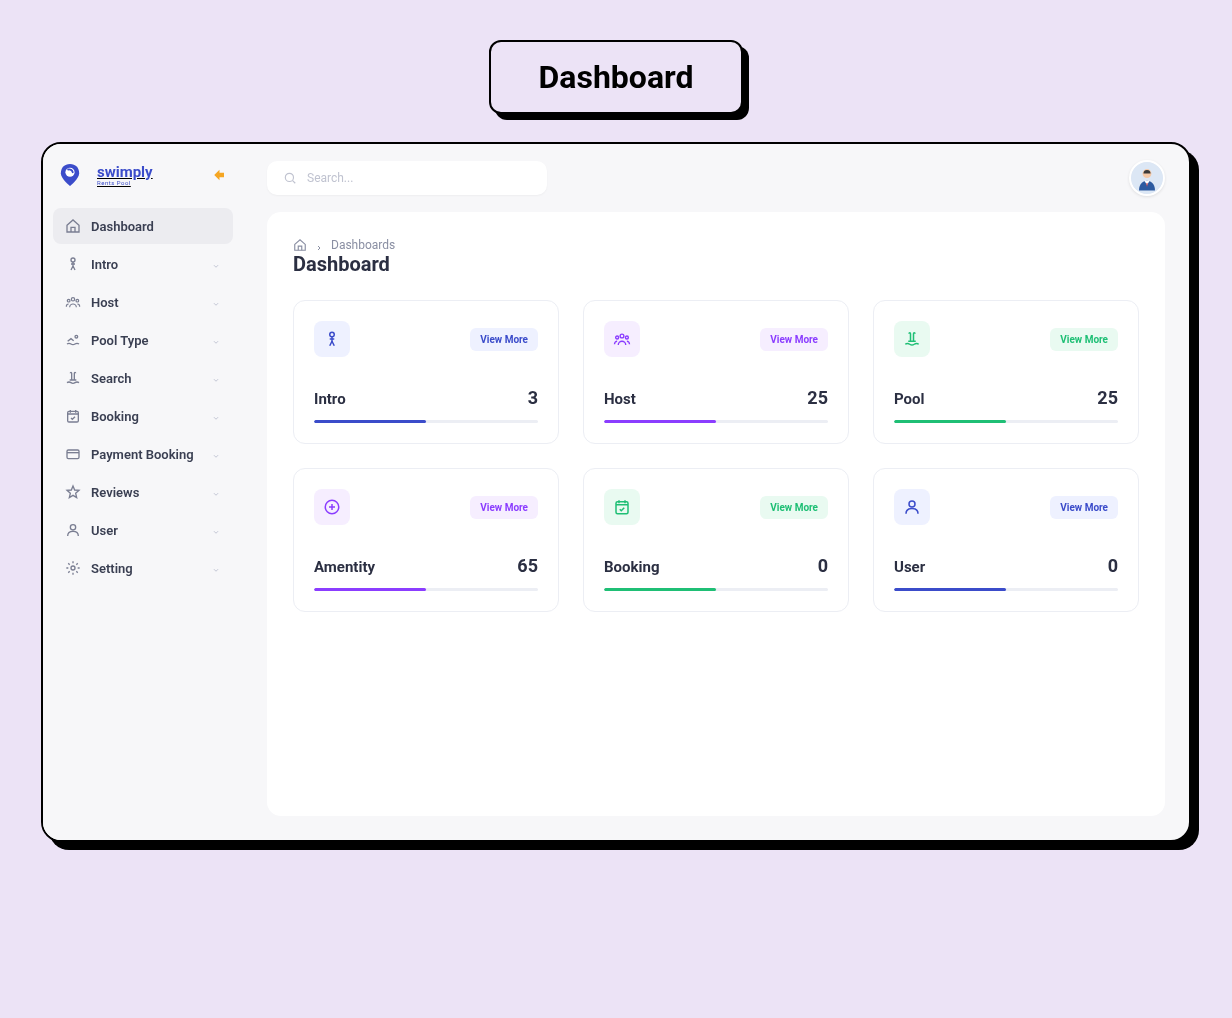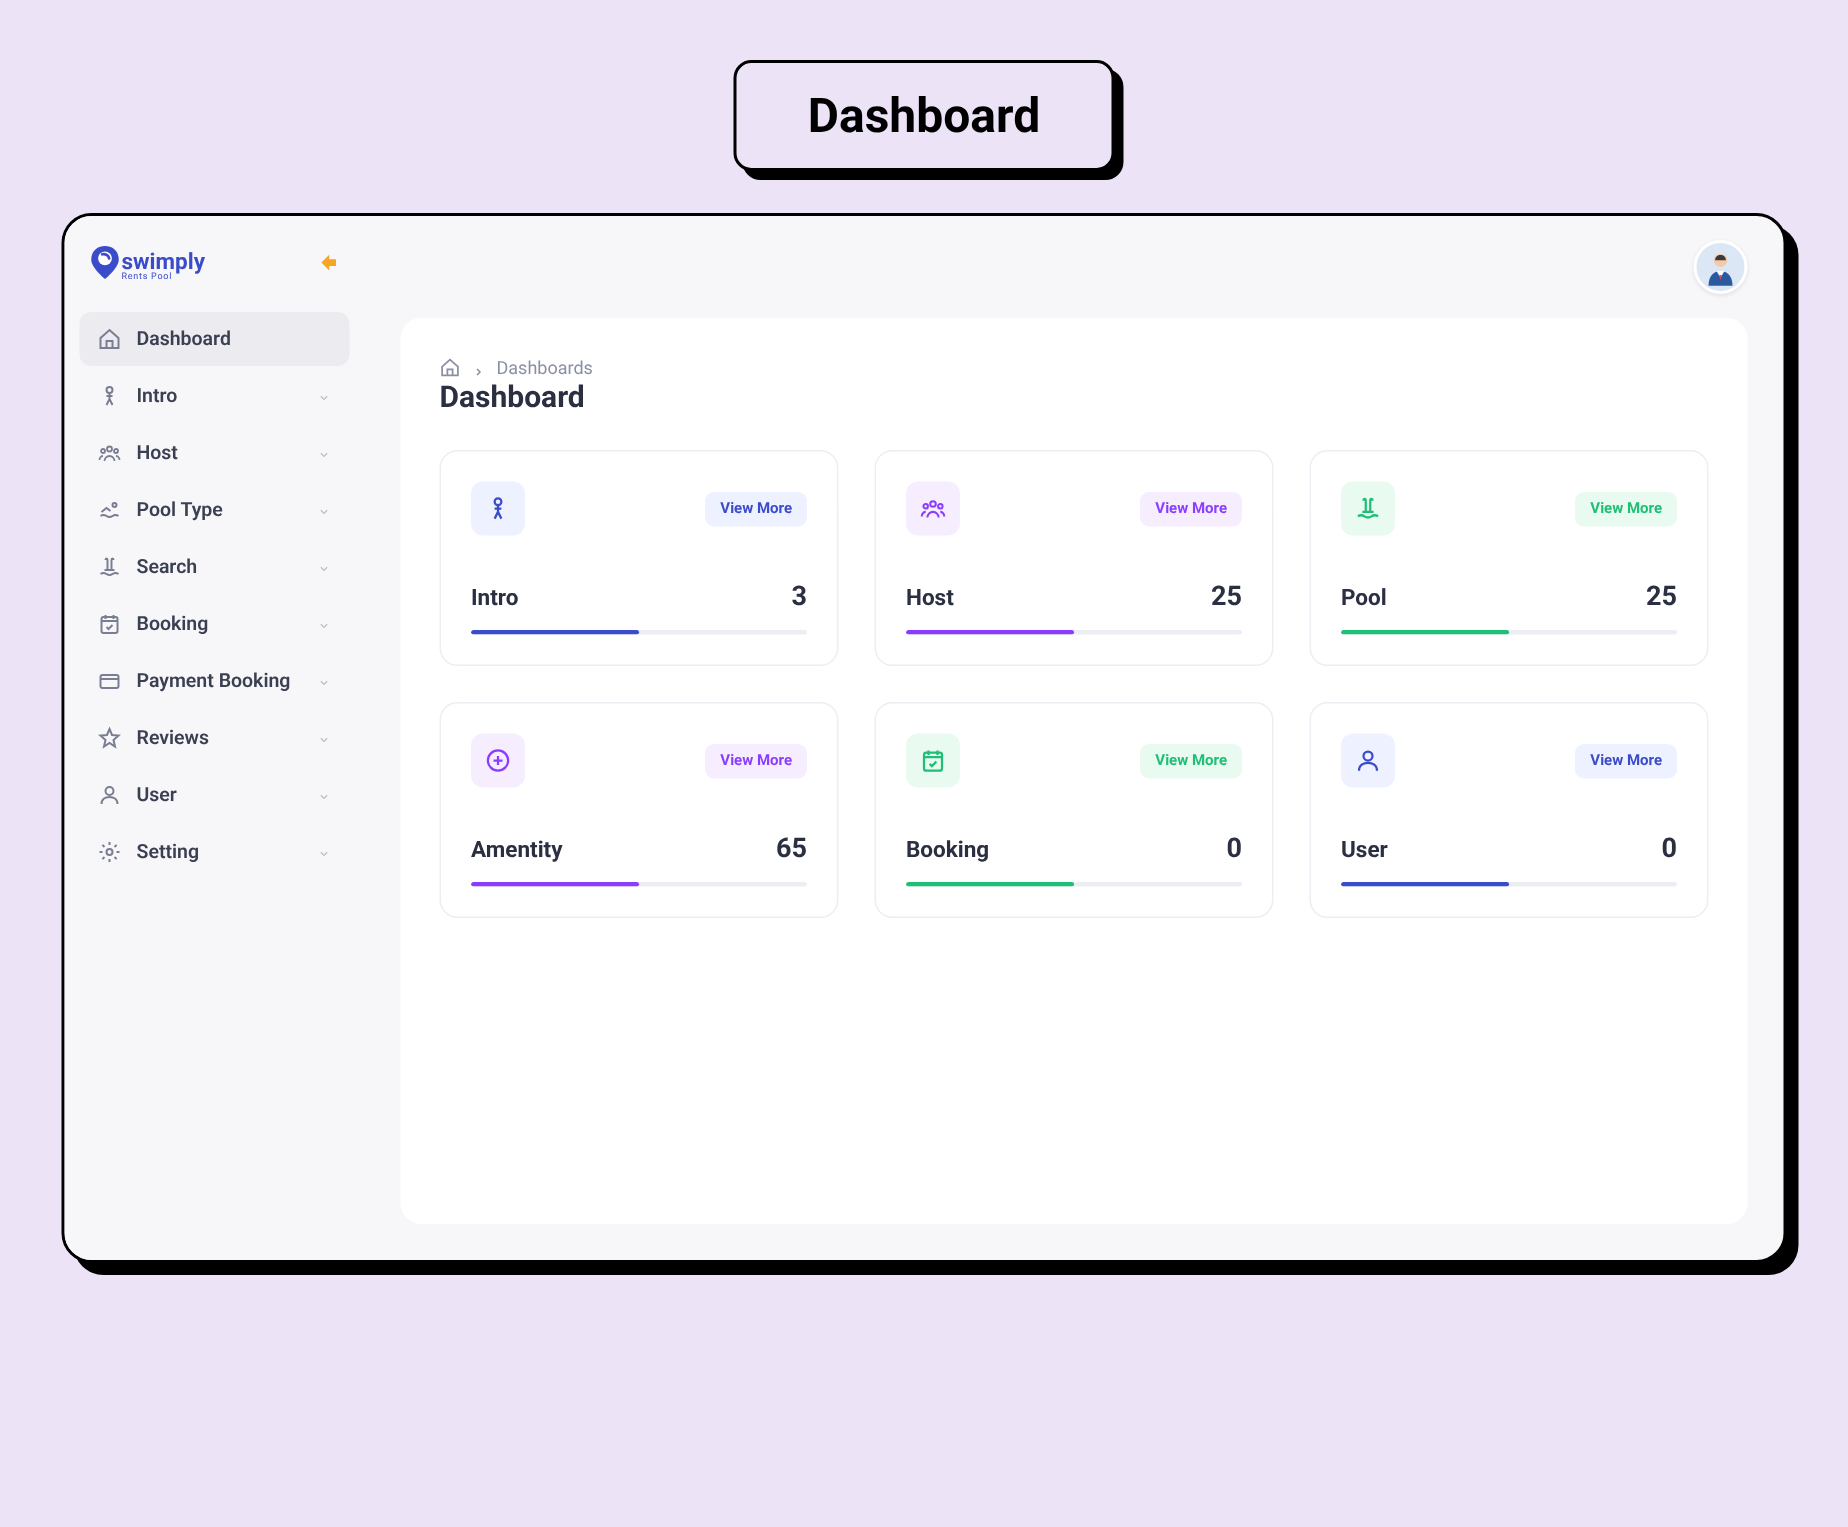--- a/index.html
+++ b/index.html
@@ -64,22 +64,23 @@
 
 .logo-row {
   display: flex;
   align-items: center;
   justify-content: space-between;
   padding: 0 6px 20px 6px;
 }
 
 .logo {
   display: flex;
-  align-items: flex-end;
-  gap: 0;
+  align-items: center;
+  gap: 16px;
+  text-decoration: underline;
 }
 
 .logo-mark {
   width: 22px;
   height: 26px;
 }
 
 .logo-text {
   display: flex;
   flex-direction: column;
@@ -466,20 +467,27 @@
             <span>Setting</span>
             <span class="nav-chevron"><svg viewBox="0 0 24 24" fill="none" stroke="currentColor" stroke-width="2">
                 <path d="M7 10 L12 15 L17 10"></path>
               </svg></span>
           </li>
         </ul>
     </aside>
 
     <div class="main">
       <div class="topbar">
+        <div class="search-box">
+          <svg class="search-icon" viewBox="0 0 24 24" fill="none" stroke="currentColor" stroke-width="2">
+              <circle cx="11" cy="11" r="7"></circle>
+              <line x1="21" y1="21" x2="16.5" y2="16.5"></line>
+            </svg>
+          <input class="search-input" placeholder="Search..." style="">
+        </div>
         <div class="avatar">
           <svg viewBox="0 0 36 36" width="36" height="36">
             <circle cx="18" cy="18" r="18" fill="#dce7f5"></circle>
             <circle cx="18" cy="13" r="5" fill="#f4c9a8"></circle>
             <path d="M18 9 C15 9 14 11 14 13 L22 13 C22 11 21 9 18 9" fill="#3a3a3a"></path>
             <path d="M9 32 C9 24 14 21 18 21 C22 21 27 24 27 32 Z" fill="#2c5aa0"></path>
             <path d="M15 21 L18 26 L21 21 Z" fill="#fff"></path>
             <path d="M17 24 L18 28 L19 24 Z" fill="#d94f4f"></path>
           </svg>
         </div>

